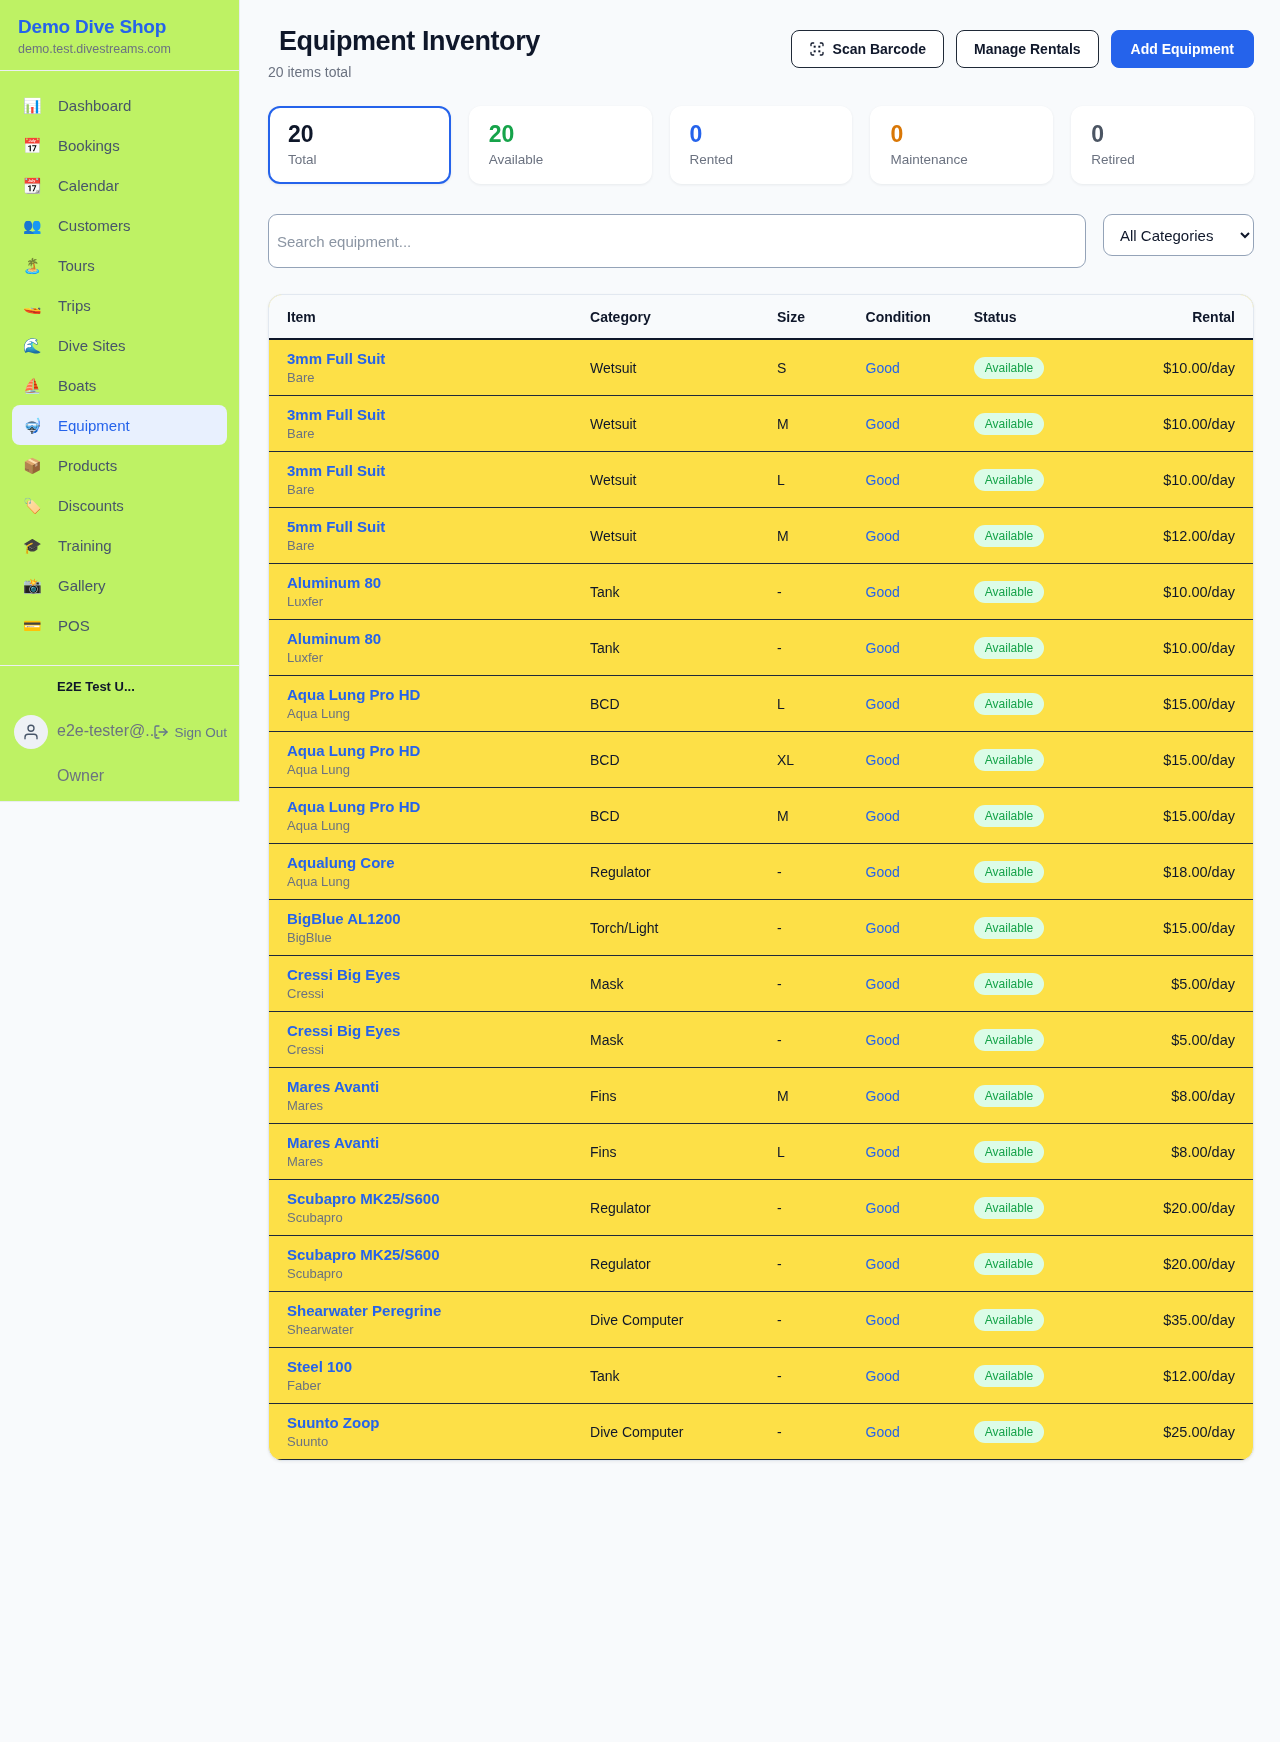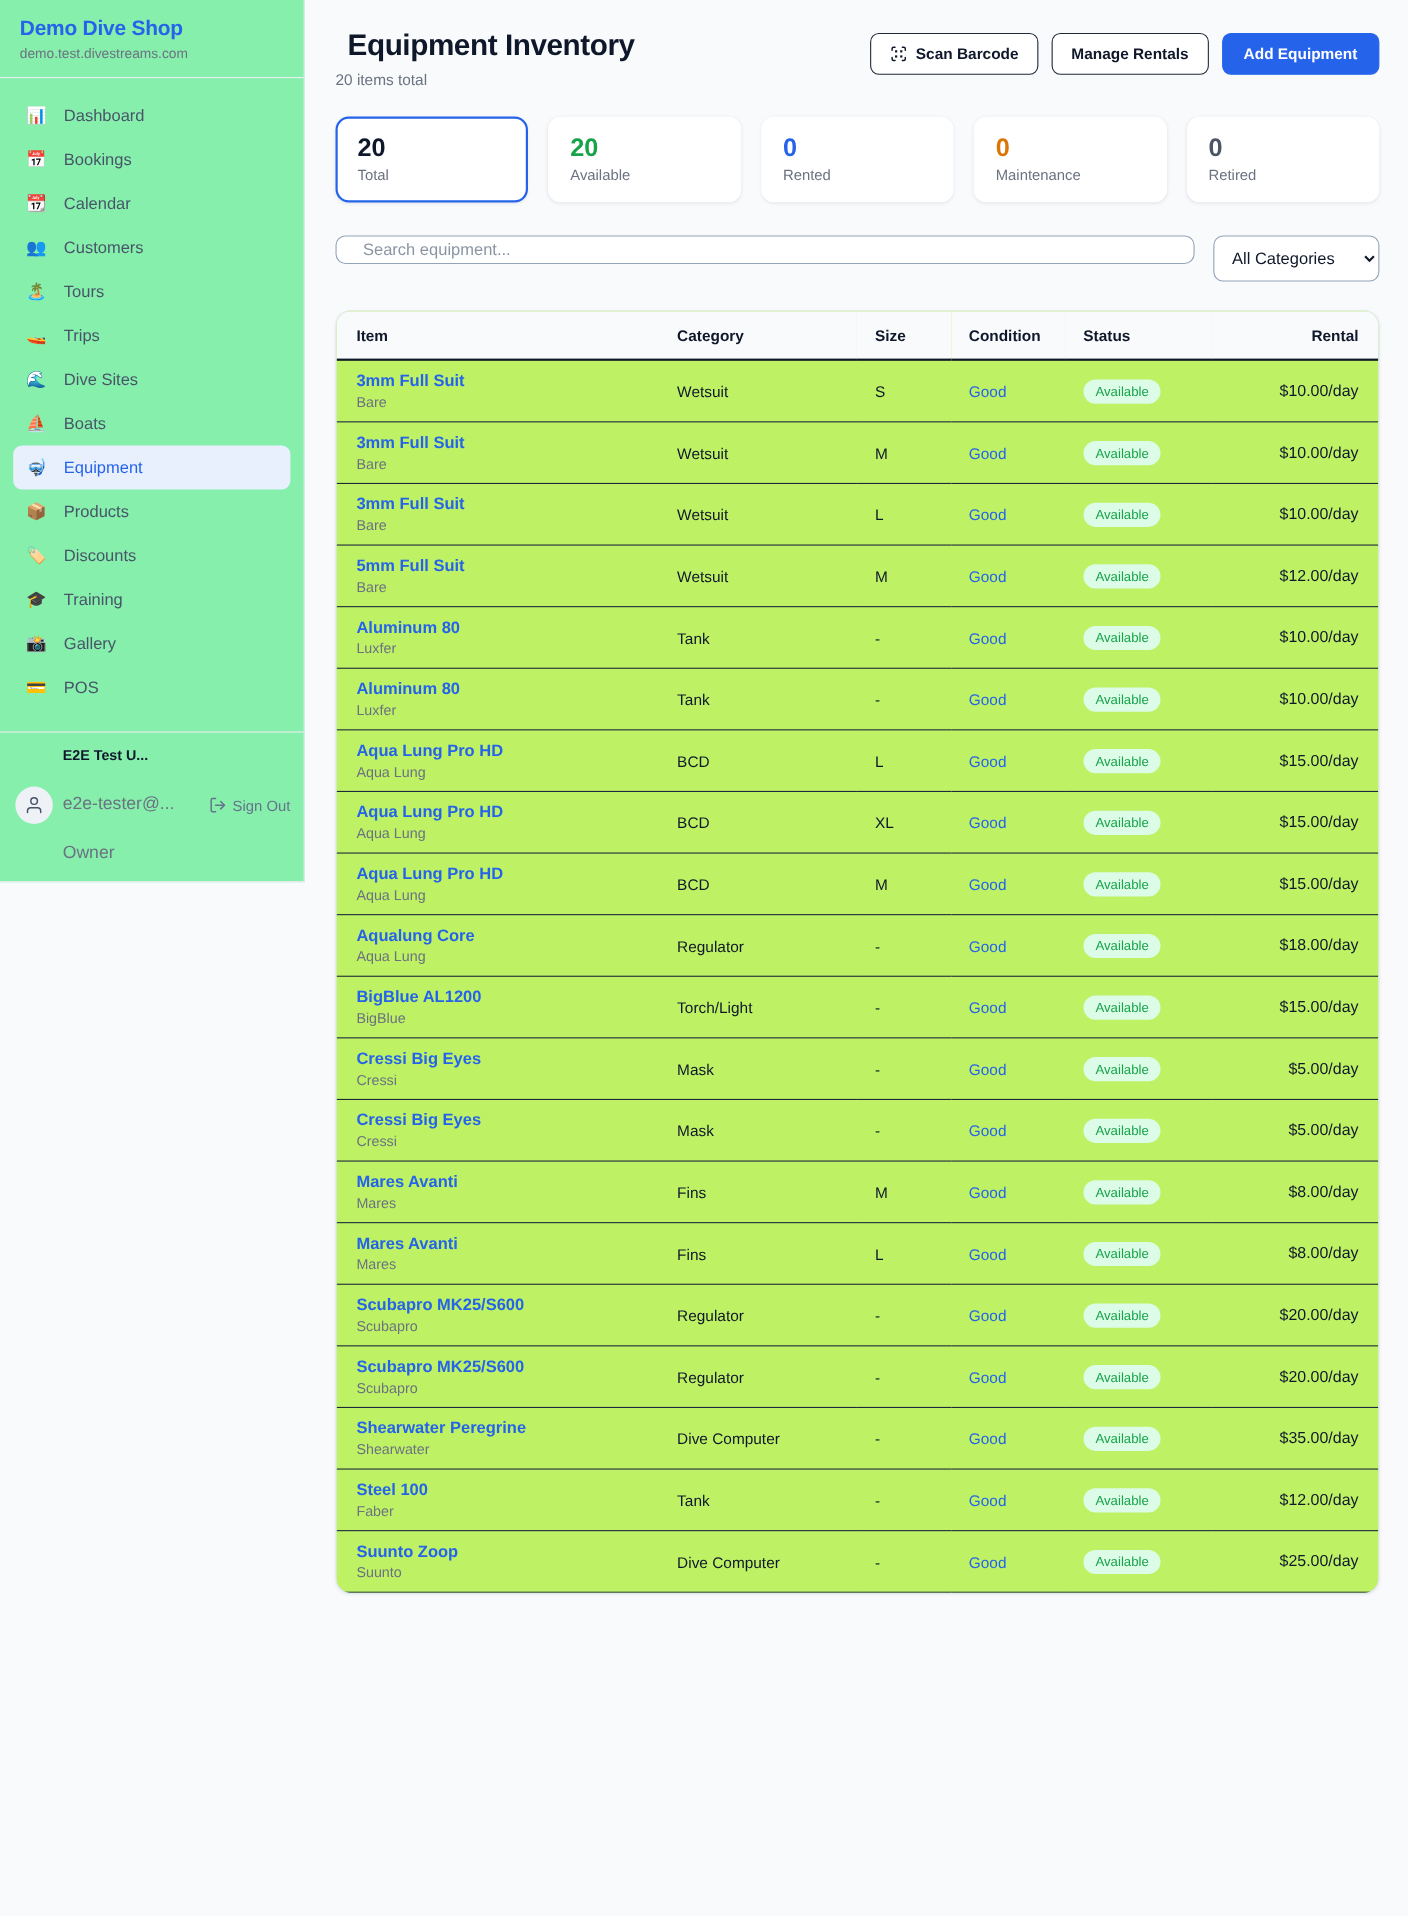--- a/index.html
+++ b/index.html
@@ -1,20 +1,20 @@
 <!DOCTYPE html>
 <html><head>
 <meta charset="utf-8">
 <style>
   * { margin:0; padding:0; box-sizing:border-box; }
   html,body { font-family:"Liberation Sans","DejaVu Sans",sans-serif; }
   body { width:1280px; min-height:1742px; background:#f8fafc; display:flex; align-items:flex-start; color:#0f172a; }
 
   
-  .sidebar { width:277px; background:#86efac; border-right:1px solid #e8ecf1; border-bottom:1px solid #e8ecf1; flex-shrink:0; }
+  .sidebar { width:240px; background:#bef264; border-right:1px solid #e8ecf1; border-bottom:1px solid #e8ecf1; flex-shrink:0; }
   .brand { padding:16px 16px 14px 18px; border-bottom:1px solid #eceff3; }
   .brand-name { color:#2563eb; font-size:19px; font-weight:800; letter-spacing:-0.2px; }
   .brand-domain { color:#6b7280; font-size:12.5px; margin-top:4px; }
   .nav { padding:14px 0 10px; }
   .nav-item { display:flex; align-items:center; gap:14px; height:40px; margin:0 12px; padding:0 10px; border-radius:8px; color:#475569; font-size:15px; cursor:pointer; }
   .nav-item .nav-icon { width:22px; text-align:center; font-size:15px; line-height:1; }
   .nav-item.active { background:#e8f0fe; color:#2563eb; font-weight:500; }
   .side-footer { border-top:1px solid #eceff3; margin-top:10px; padding:12px 12px 14px 14px; display:flex; align-items:center; gap:9px; }
   .avatar { width:34px; height:34px; border-radius:50%; background:#eef1f5; display:flex; align-items:center; justify-content:center; flex-shrink:0; color:#475569; }
   .user-meta { flex:1; min-width:0; line-height:1.35; }
@@ -34,26 +34,26 @@
 
   
   .stats { display:flex; gap:18px; margin-top:26px; }
   .stat-card { flex:1; background:#fff; border:2px solid transparent; border-radius:12px; padding:13px 18px 15px; box-shadow:0 1px 3px rgba(15,23,42,.07); cursor:pointer; }
   .stat-card.selected { border-color:#2563eb; }
   .stat-value { font-size:23px; font-weight:800; }
   .stat-label { font-size:13.5px; color:#6b7280; margin-top:4px; }
 
   
   .filters { display:flex; gap:17px; margin-top:30px; }
-  .search-input { flex:1; height:26px; border:1px solid #94a3b8; border-radius:9px; padding:0 24px; font-size:15px; font-family:inherit; background:#fff; color:#0f172a; }
+  .search-input { flex:1; height:54px; border:1px solid #94a3b8; border-radius:9px; padding:0 8px; font-size:15px; font-family:inherit; background:#fff; color:#0f172a; }
   .search-input::placeholder { color:#8b95a3; }
   .category-select { width:151px; height:42px; border:1px solid #94a3b8; border-radius:9px; background:#fff; font-size:15px; font-family:inherit; color:#0f172a; padding:0 8px 0 12px; }
 
   
-  .table-card { margin-top:26px; background:#bef264; border:1px solid #e2e8f0; border-radius:14px; box-shadow:0 1px 3px rgba(15,23,42,.06); overflow:hidden; }
+  .table-card { margin-top:26px; background:#fde047; border:1px solid #e2e8f0; border-radius:14px; box-shadow:0 1px 3px rgba(15,23,42,.06); overflow:hidden; }
   table { width:100%; border-collapse:collapse; }
   thead { background:#f8fafc; }
   th { text-align:left; font-size:14px; font-weight:700; color:#0f172a; padding:14px 16px 13px; border-bottom:2px solid #0f172a; }
   th.t-item { padding-left:18px; }
   th.t-rental { text-align:right; padding-right:18px; }
   td { padding:10px 16px; border-bottom:1px solid #1e293b; font-size:14px; color:#0f172a; vertical-align:middle; }
   tbody tr:last-child td { border-bottom:1px solid #1e293b; }
   td.c-item { padding-left:18px; }
   .item-link { color:#2563eb; font-size:15px; font-weight:600; text-decoration:none; cursor:pointer; display:inline-block; }
   .item-brand { color:#6b7280; font-size:13px; margin-top:3px; }

